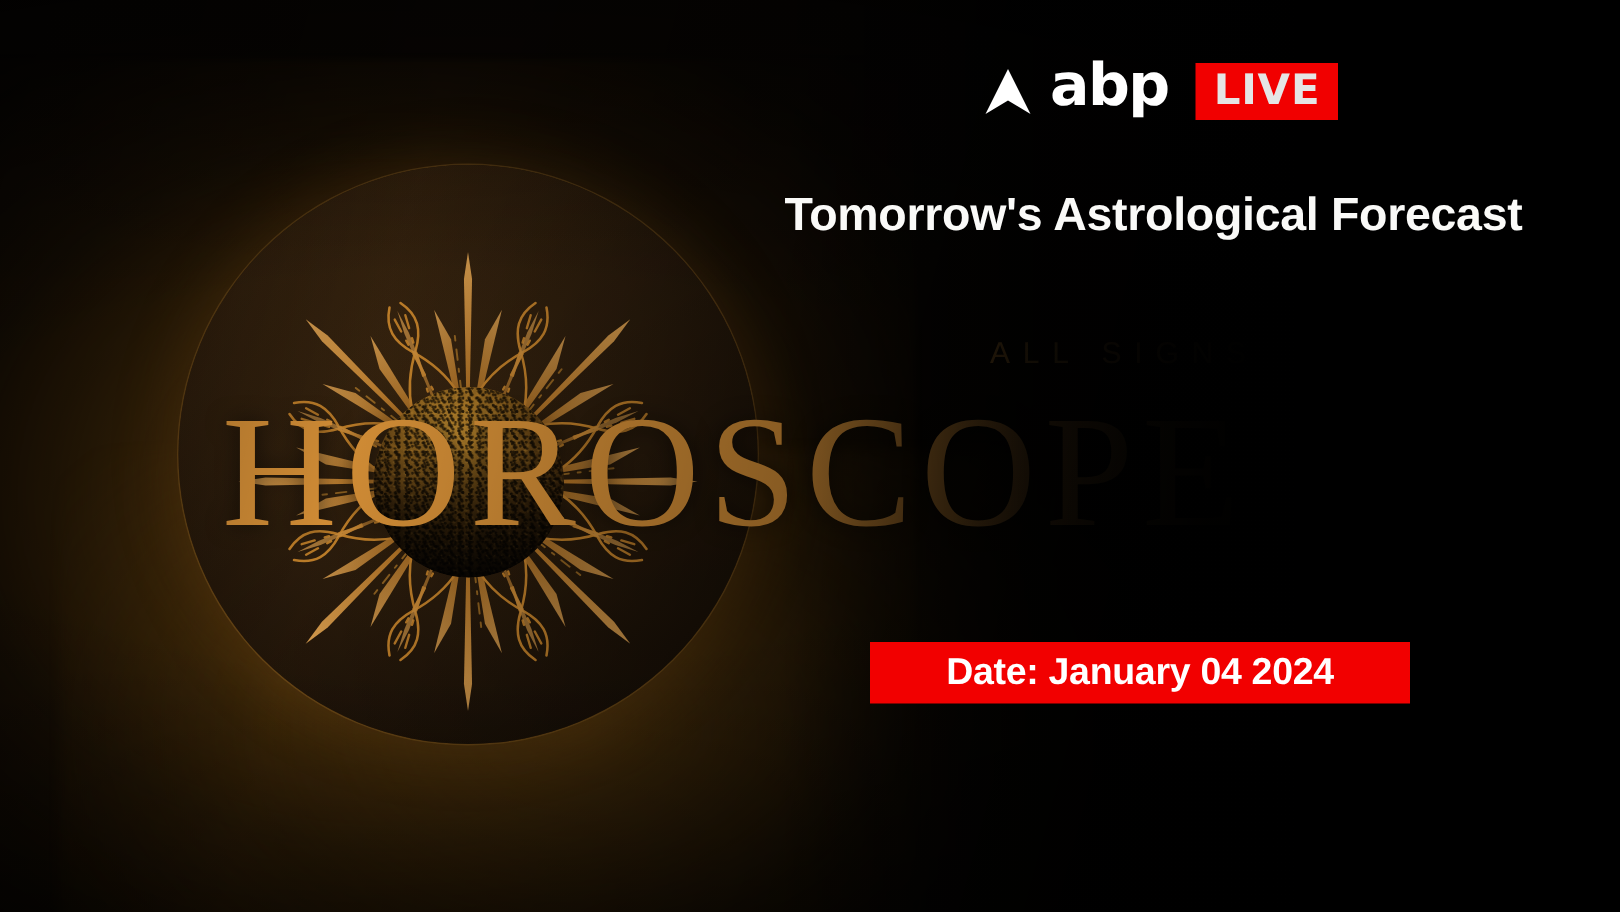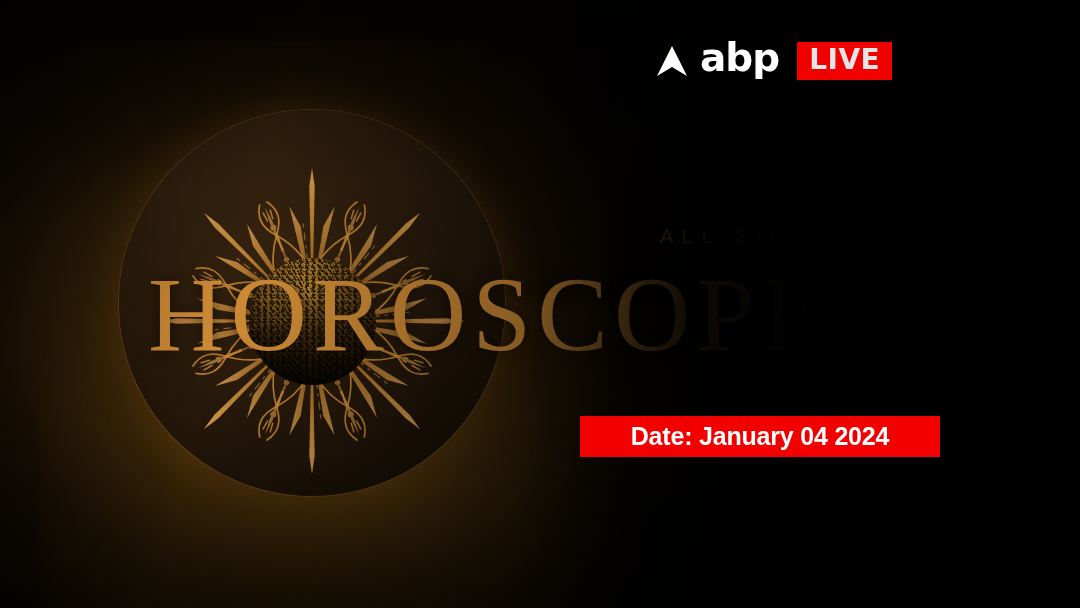--- a/index.html
+++ b/index.html
@@ -219,21 +219,21 @@
     font-weight: 700;
     color: #FAFAF8;
     letter-spacing: -0.2px;
     white-space: nowrap;
   }
 
   
   .date-badge {
     position: absolute;
     left: 580px;
-    top: 416px;
+    top: 428px;
     width: 360px;
     height: 41px;
     background: #F20000;
     display: flex;
     align-items: center;
     justify-content: center;
     font-family: "Liberation Sans", sans-serif;
     font-size: 25px;
     font-weight: 700;
     color: #FFFFFF;
@@ -338,16 +338,17 @@
   <div class="bg-vignette"></div>
 
   <div class="logo">
     <svg class="logo-arrow" width="38" height="38" viewBox="0 0 38 38">
       <path d="M19 4 L34 34 L19 25 L4 34 Z" fill="#ffffff"></path>
     </svg>
     <span class="logo-word">abp</span>
     <span class="live-badge">LIVE</span>
   </div>
 
+  <div class="headline">Tomorrow's Astrological Forecast</div>
 
   <div class="date-badge">Date: January 04 2024</div>
 
 </div>
 
 </body></html>

